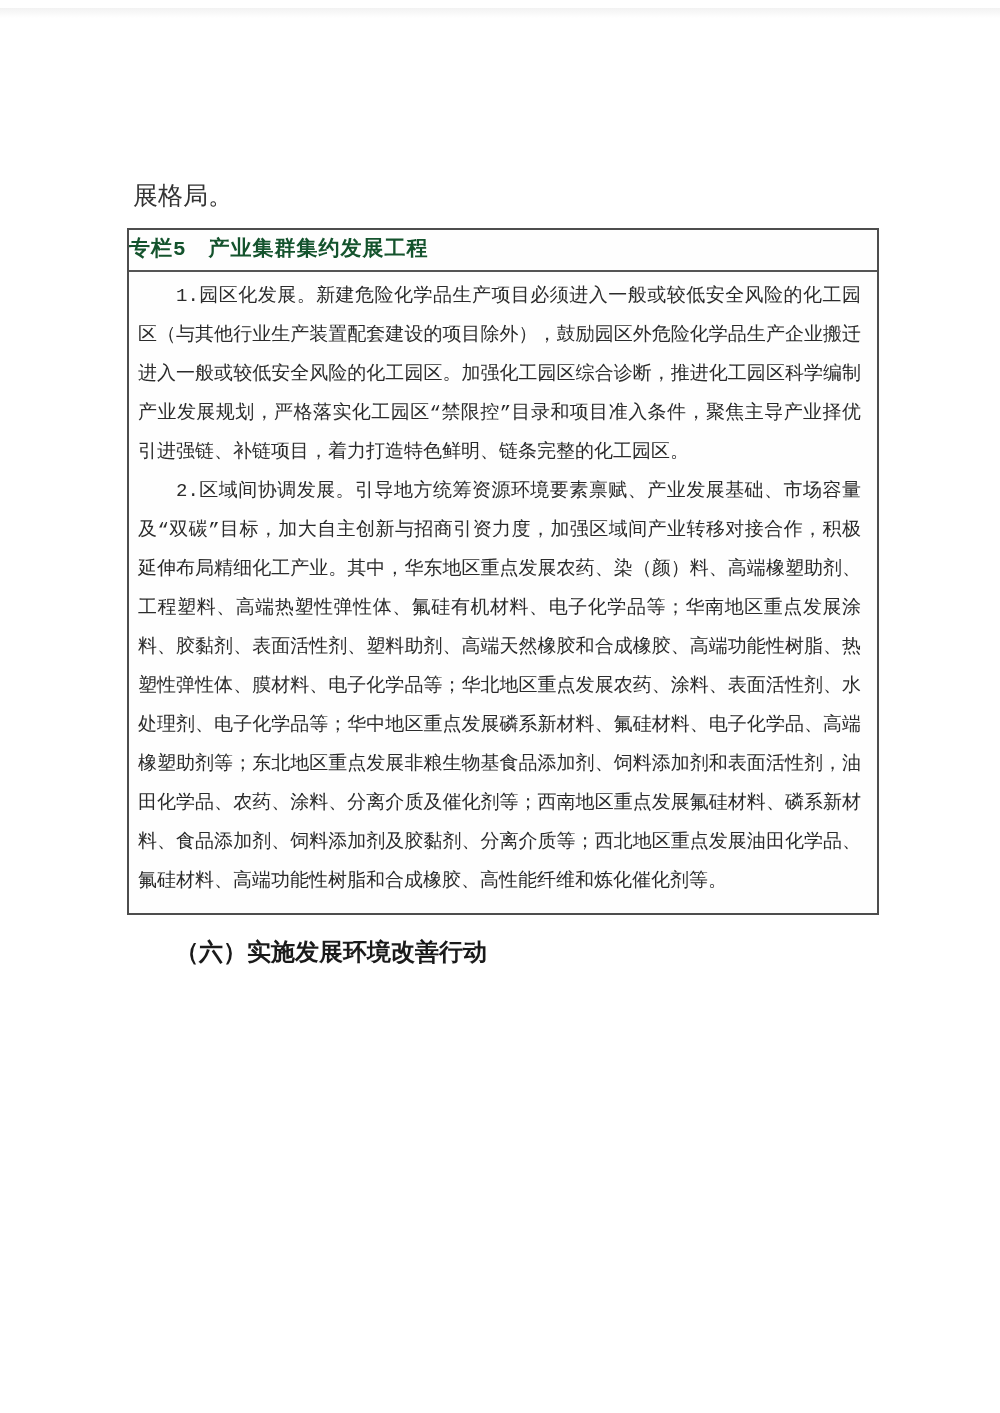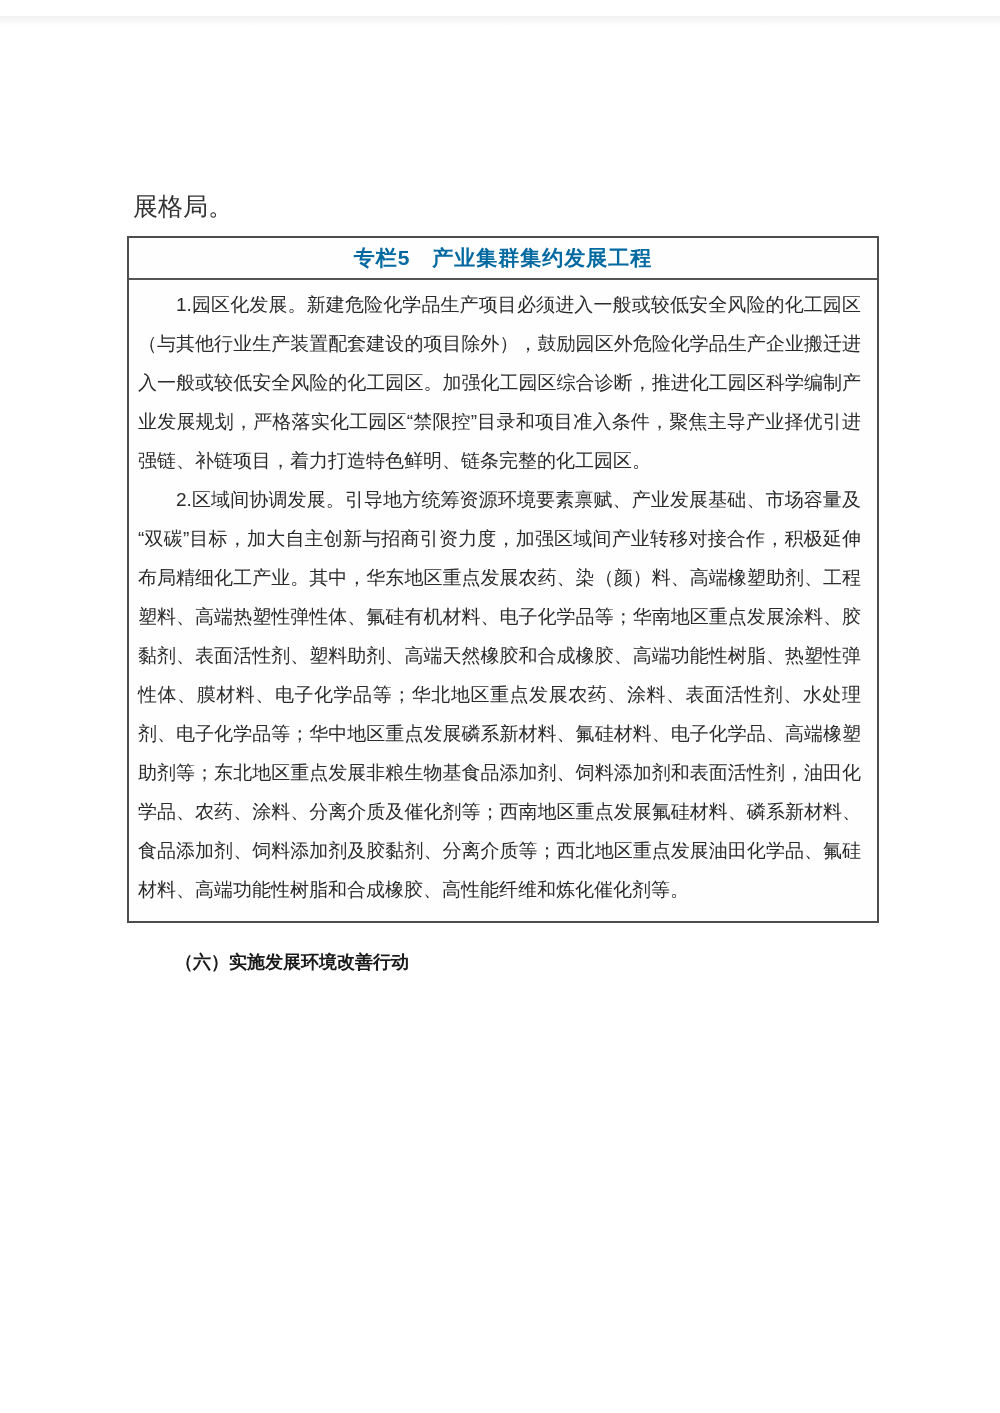--- a/index.html
+++ b/index.html
@@ -4,24 +4,24 @@
 <style>
   html, body {
     margin: 0;
     padding: 0;
     background: #ffffff;
   }
   .page {
     position: relative;
     width: 1000px;
     height: 1199px;
-    margin: 16px auto;
+    margin: 8px auto;
     background: linear-gradient(#f2f2f2, #ffffff 10px);
     color: #262626;
-    font-family: Liberation Sans, sans-serif;
+    font-family: Liberation Mono, monospace;
     overflow: hidden;
   }
   .content {
     position: absolute;
     left: 127px;
     top: 176px;
     width: 752px;
   }
   .continuation {
     margin: 0 0 16px 6px;
@@ -31,42 +31,41 @@
   }
   .callout-box {
     box-sizing: border-box;
     width: 752px;
     border: 2px solid #4d4d4d;
     background: #fefefe;
   }
   .box-title {
     height: 40px;
     line-height: 40px;
-    text-align: center;
     font-weight: 700;
     font-size: 21px;
-    color: #0369a1;
+    color: #14532d;
     border-bottom: 2px solid #555555;
     letter-spacing: 1px;
   }
   .box-body {
     padding: 5px 16px 12px 9px;
   }
   .box-body p {
     margin: 0;
     text-indent: 2em;
     font-size: 19px;
     line-height: 39px;
     text-align: justify;
     text-justify: inter-ideograph;
     color: #2b2b2b;
   }
   .section-heading {
     margin: 22px 0 0 48px;
-    font-size: 18px;
+    font-size: 24px;
     font-weight: 700;
     color: #1a1a1a;
     line-height: 34px;
   }
   .body-paragraph {
     margin: 16px 0 0 6px;
     width: 746px;
     font-size: 27px;
     line-height: 61px;
     text-indent: 2em;

